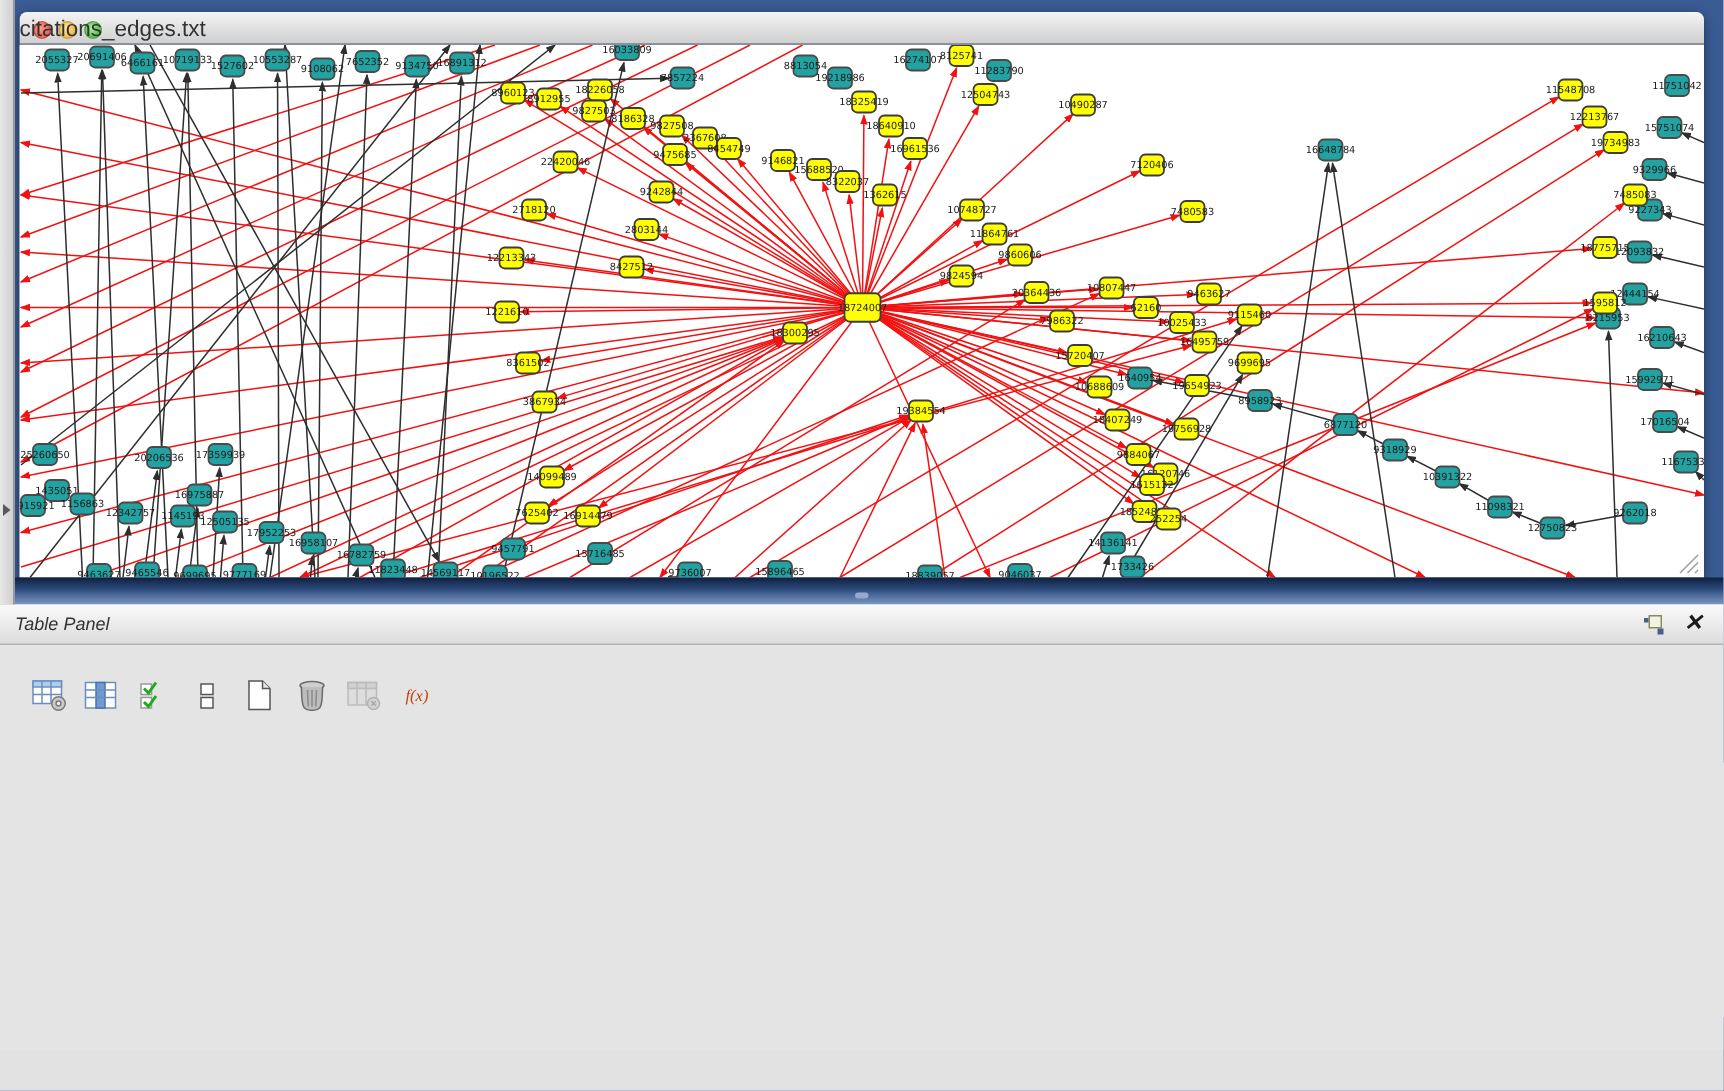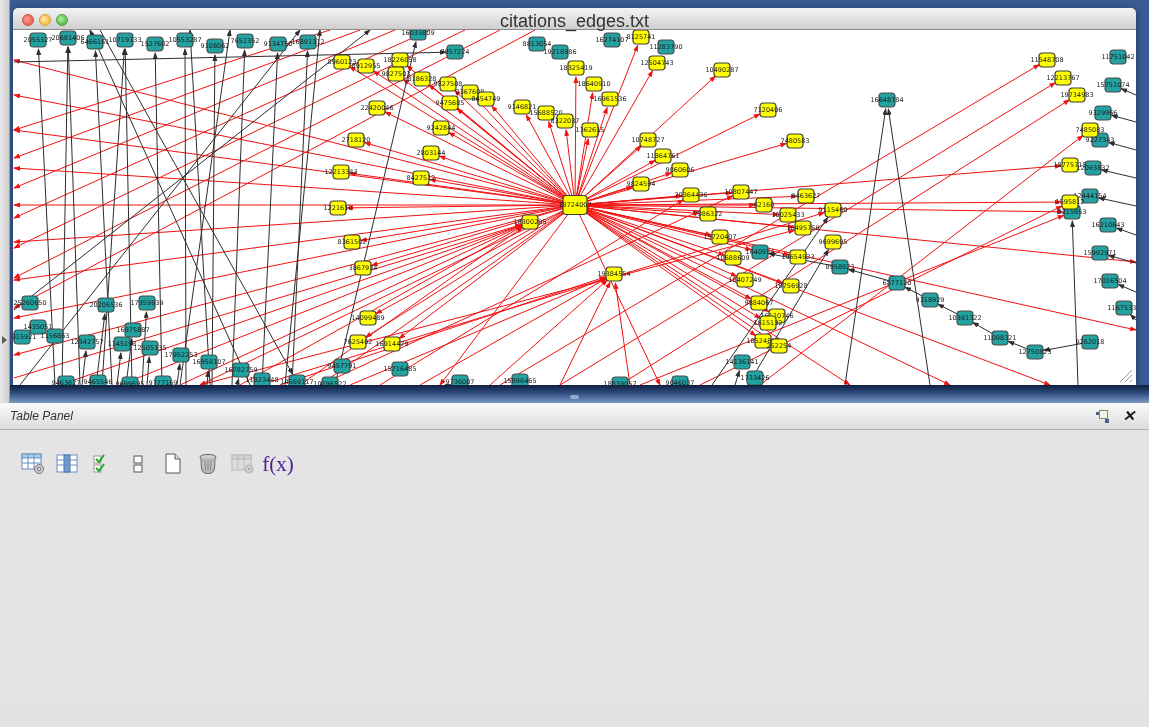--- a/index.html
+++ b/index.html
@@ -9,39 +9,39 @@
   
   #desktop { position:absolute; left:0; top:0; width:1149px; height:403px; background:#3a5c94; }
   #west-strip { position:absolute; left:0; top:0; width:10px; height:403px; background:linear-gradient(90deg,#e8e8e8,#cfcfcf); border-right:1px solid #9a9a9a; z-index:5; }
   #west-arrow { position:absolute; left:2px; top:336px; width:0; height:0; border-top:4px solid transparent; border-bottom:4px solid transparent; border-left:5px solid #5a5a5a; }
   #net-window { position:absolute; left:13px; top:8px; width:1123px; height:377px; border-radius:5px 5px 0 0; box-shadow:0 2px 8px rgba(0,0,0,.45); }
   #titlebar { position:absolute; left:0; top:0; width:1123px; height:22px; background:linear-gradient(#f4f4f4,#cfcfcf); border-bottom:1px solid #8d8d8d; border-radius:5px 5px 0 0; }
   .tl { position:absolute; top:6px; width:12px; height:12px; border-radius:50%; }
   #tl-close { left:9px;  background:radial-gradient(circle at 4px 4px,#ff9a8d,#ee6a5e 60%); border:1px solid #ca5147; }
   #tl-min   { left:26px; background:radial-gradient(circle at 4px 4px,#ffe9a8,#f5bf4f 60%); border:1px solid #cda03e; }
   #tl-zoom  { left:43px; background:radial-gradient(circle at 4px 4px,#b5ecab,#61c354 60%); border:1px solid #54a148; }
-  #win-title { position:absolute; left:0; right:0; top:3px; text-align:center; font-size:18px; color:#333; }
+  #win-title { position:absolute; left:0; right:0; top:3px; text-align:left; font-size:15px; color:#333; }
   #canvas-wrap { position:absolute; left:0; top:22px; width:1123px; height:355px; background:#fff; overflow:hidden; }
   #net-svg { display:block; }
   #blue-band { position:absolute; left:10px; top:385px; width:1139px; height:18px; background:linear-gradient(#0f1f3e,#2e4d80 45%,#7c98c4); }
   #divider-dot { position:absolute; left:570px; top:395px; width:9px; height:4px; border-radius:2px; background:#93a9cd; }
 
   
   #table-panel { position:absolute; left:0; top:403px; width:1149px; height:297px; background:#e4e4e4; }
   #panel-header { position:absolute; left:0; top:0; width:1149px; height:27px; background:linear-gradient(#fafafa,#dcdcdc); border-bottom:1px solid #b2b2b2;font-style:italic; }
   #panel-title { position:absolute; left:10px; top:6px; font-size:12px; color:#333; }
   #float-icon { position:absolute; right:40px; top:7px; width:13px; height:13px; }
   #float-icon .sq1 { position:absolute; left:3px; top:0; width:9px; height:9px; border:1px solid #8a8a5a; background:#f2f2e4; }
   #float-icon .sq2a { position:absolute; left:0; top:2px; width:3px; height:3px; background:#44618e; }
   #float-icon .sq2b { position:absolute; left:9px; top:9px; width:4px; height:4px; background:#44618e; }
   #close-icon { position:absolute; right:14px; top:4px; font-size:15px; font-weight:bold; color:#1a1a1a; line-height:18px; }
 
   #toolbar { position:absolute; left:20px; top:44px; height:34px; display:flex; align-items:center; gap:9px; }
   .tb-icon { width:26px; height:26px; display:flex; align-items:center; justify-content:center; }
-  .fx { font-family:"Liberation Serif", serif; font-size:21px; color:#4c1d95; }
+  .fx { font-family:"Liberation Serif", serif; font-style:italic; font-size:11px; color:#c2410c; }
 </style>
 </head>
 <body>
 
 <div id="stage">
 
   <div id="desktop">
     <div id="net-window">
       <div id="canvas-wrap">
         <svg id="net-svg" width="1123" height="355" viewBox="13 30 1123 355">

